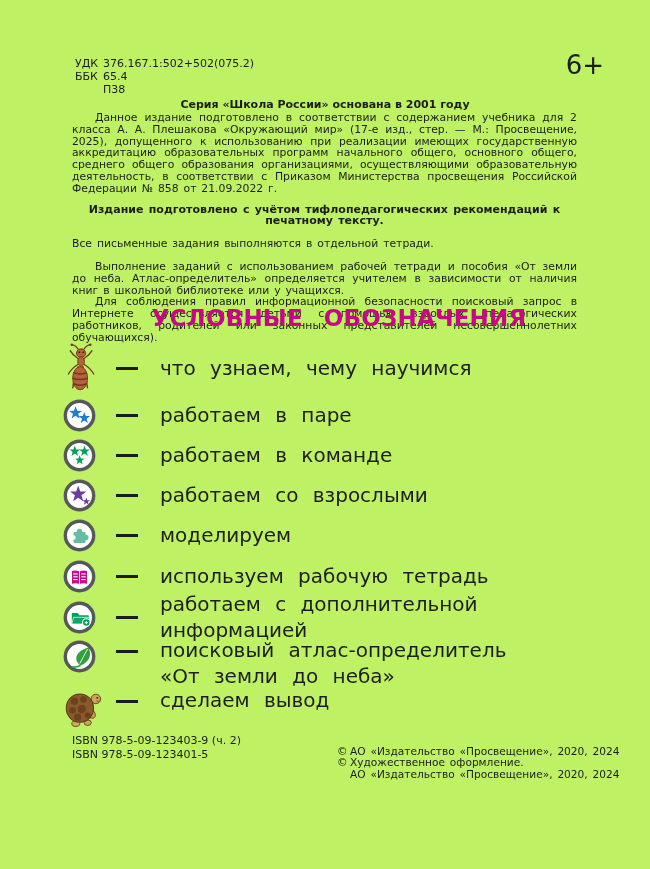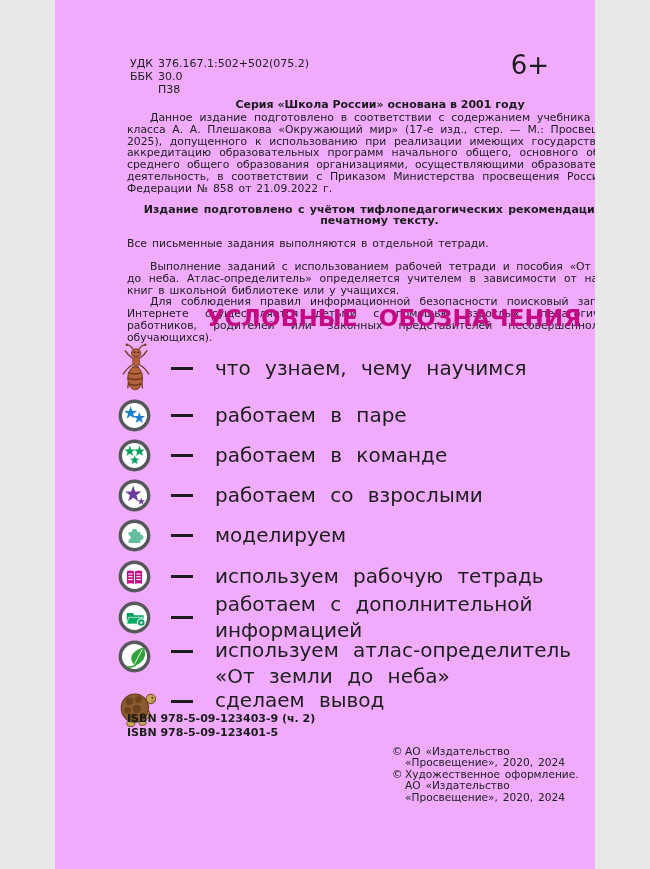--- a/index.html
+++ b/index.html
@@ -1,18 +1,18 @@
 <!DOCTYPE html>
 <html><head>
 <meta charset="utf-8">
 <style>
   html,body { margin:0; padding:0; background:#e8e8e8; }
   .page {
-    position:relative; width:540px; height:869px; margin:0 auto;
-    background:#f0abfc; overflow:hidden;
+    position:relative; width:650px; height:869px; margin:0 auto;
+    background:#bef264; overflow:hidden;
     font-family:"DejaVu Sans","Liberation Sans",sans-serif;
     color:#1c1c1c;
   }
   
   .bib { position:absolute; top:57px; left:75px; font-size:11px; line-height:13.2px; }
   .bib-row { display:flex; }
   .bib-label { width:28px; }
   .age-badge { position:absolute; top:50px; right:46px; font-size:26px; color:#1c1c1c; }
   
   .series { position:absolute; top:98px; left:0; width:650px; text-align:center;
@@ -32,40 +32,40 @@
   .legend { position:absolute; top:341px; left:63px; width:540px; }
   .legend-row { display:flex; align-items:center;gap:11px; }
   .icon-cell { width:42px; flex:0 0 42px; display:flex; }
   .dash { width:22px; height:3px; background:#1c1c1c; flex:0 0 22px; margin-right:11px; }
   .legend-label { font-size:20px; color:#1d1d1d; word-spacing:0.4em; line-height:26px; }
   .h54{height:54px} .h40{height:40px} .h42{height:42px} .h50{height:50px} .h52{height:52px}
   .top-align { align-items:flex-start; }
   .top-align .icon-cell { margin-top:3px; }
   .top-align .dash { margin-top:13px; }
   
-  .isbn { position:absolute; top:712px; left:72px; font-weight:bold; font-size:11px;
+  .isbn { position:absolute; top:734px; left:72px; font-weight:normal; font-size:11px;
           line-height:13.8px; }
   .copyright { position:absolute; top:746px; left:337px; font-size:10.6px;
                line-height:11.4px; word-spacing:1.5px; }
   .c-row { display:flex; }
   .c-sym { width:13px; flex:0 0 13px; }
 </style>
 </head>
 <body>
 
 <div class="page">
 
   <div class="bib">
     <div class="bib-row">
       <span class="bib-label">УДК</span>
       <span>376.167.1:502+502(075.2)</span>
     </div>
     <div class="bib-row">
       <span class="bib-label">ББК</span>
-      <span>30.0</span>
+      <span>65.4</span>
     </div>
     <div class="bib-row">
       <span class="bib-label"></span>
       <span>П38</span>
     </div>
   </div>
 
   <div class="age-badge">6+</div>
 
   <div class="series">Серия «Школа России» основана в 2001 году</div>
@@ -193,21 +193,21 @@
       <span class="icon-cell">
         <svg width="33" height="33" viewBox="0 0 33 33">
           <circle cx="16.5" cy="16.5" r="14.2" fill="#fff" stroke="#57585b" stroke-width="3.4"></circle>
           <path d="M25.5,7.5 C29.5,15.5 25.5,22.5 17.5,25.5 C10.5,20.5 11.5,11.5 25.5,7.5 Z" fill="#2fa23c"></path>
           <path d="M24.5,9 L16.8,23.5" stroke="#e8f6e6" stroke-width="1"></path>
           <path d="M17.5,25.5 Q13,27.5 9,27" stroke="#2fa23c" stroke-width="1.8" fill="none"></path>
         </svg>
       </span>
       <span class="dash"></span>
       <span class="legend-label">
-        <span>используем атлас-определитель</span><br>
+        <span>поисковый атлас-определитель</span><br>
         <span>«От земли до неба»</span>
       </span>
     </div>
 
     <div class="legend-row h52 top-align">
       <span class="icon-cell">
         <svg width="42" height="38" viewBox="0 0 46 41">
           <ellipse cx="14" cy="36.5" rx="4.4" ry="3.2" fill="#c9a85c" stroke="#5d3a16" stroke-width="0.9"></ellipse>
           <ellipse cx="27" cy="35.5" rx="4" ry="3" fill="#c9a85c" stroke="#5d3a16" stroke-width="0.9"></ellipse>
           <circle cx="36" cy="9.5" r="5.2" fill="#c9a85c" stroke="#5d3a16" stroke-width="1"></circle>

